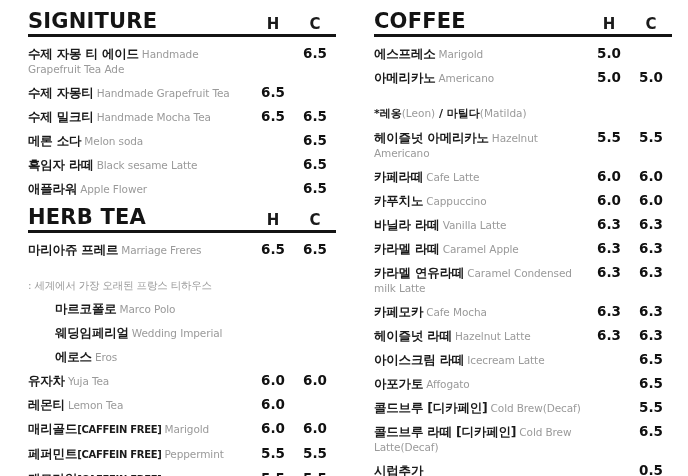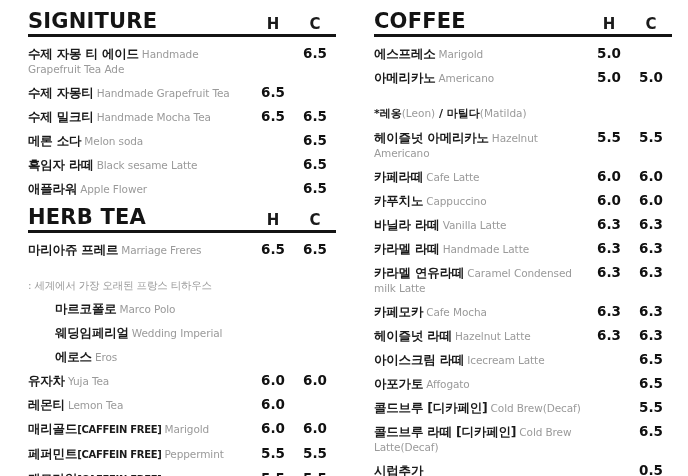--- a/index.html
+++ b/index.html
@@ -262,21 +262,21 @@
             <span class="price c">6.0</span>
           </div>
 
           <div class="row">
             <div class="name"><span class="kr">바닐라 라떼</span><span class="en">Vanilla Latte</span></div>
             <span class="price h">6.3</span>
             <span class="price c">6.3</span>
           </div>
 
           <div class="row">
-            <div class="name"><span class="kr">카라멜 라떼</span><span class="en">Handmade Latte</span></div>
+            <div class="name"><span class="kr">카라멜 라떼</span><span class="en">Caramel Apple</span></div>
             <span class="price h">6.3</span>
             <span class="price c">6.3</span>
           </div>
 
           <div class="row">
             <div class="name"><span class="kr">카라멜 연유라떼</span><span class="en">Caramel Condensed milk Latte</span></div>
             <span class="price h">6.3</span>
             <span class="price c">6.3</span>
           </div>
 

